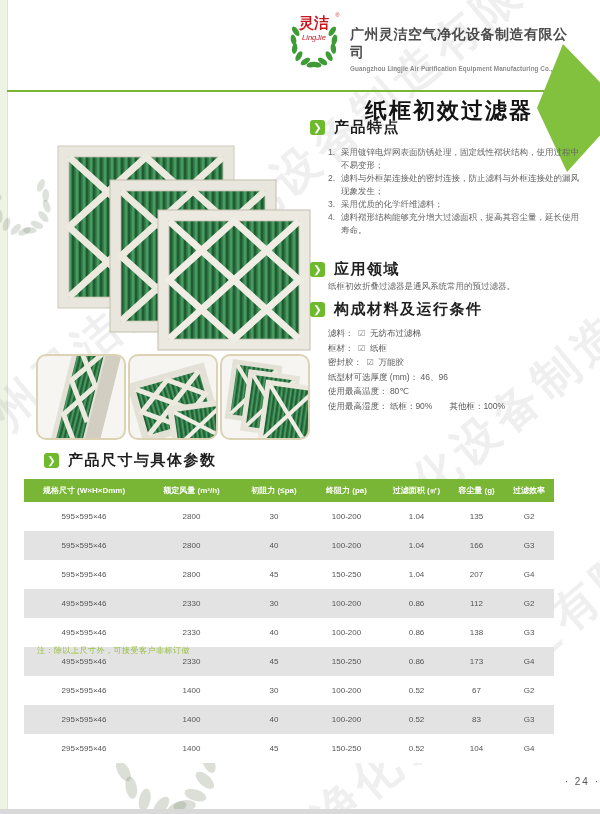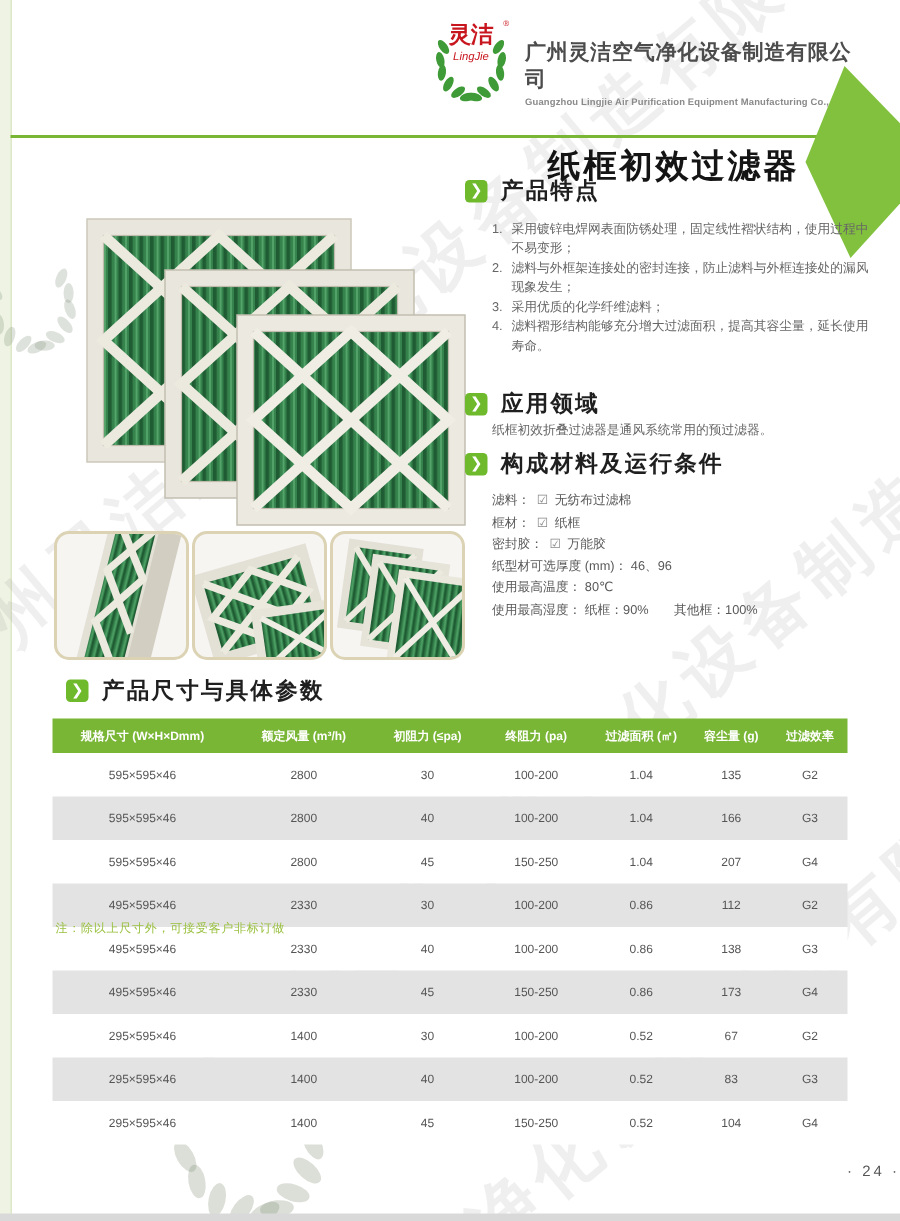--- a/index.html
+++ b/index.html
@@ -39,35 +39,35 @@
   .feat-num{width:13px;flex:none;}
   .feat-text{flex:1;}
   
   .app-text{position:absolute;left:328px;top:280px;width:252px;font-size:8.5px;color:#666;line-height:13px;}
   
   .mat-list{position:absolute;left:328px;top:328px;width:260px;}
   .mat-row{font-size:8.5px;color:#595959;margin-bottom:4.5px;line-height:10px;}
   .mat-check{color:#8a8a8a;margin:0 2px;}
   .mat-check:empty{display:none;}
   
-  .spec-table{position:absolute;left:35px;top:479px;width:530px;}
+  .spec-table{position:absolute;left:24px;top:479px;width:530px;}
   .thead{display:flex;height:23px;align-items:center;background:#7ab636;}
   .th{color:#fff;font-size:8px;font-weight:bold;text-align:center;}
   .tr{display:flex;height:29px;align-items:center;background:#fff;}
   .tr:nth-child(even){background:#e3e3e3;}
   .td{font-size:8px;color:#555;text-align:center;}
   .th:nth-child(1),.td:nth-child(1){width:120px;}
   .th:nth-child(2),.td:nth-child(2){width:95px;}
   .th:nth-child(3),.td:nth-child(3){width:70px;}
   .th:nth-child(4),.td:nth-child(4){width:75px;}
   .th:nth-child(5),.td:nth-child(5){width:65px;}
   .th:nth-child(6),.td:nth-child(6){width:55px;}
   .th:nth-child(7),.td:nth-child(7){width:50px;}
   
-  .note{position:absolute;left:37px;top:613px;font-size:8px;color:#9ac140;letter-spacing:0.5px;}
+  .note{position:absolute;left:37px;top:645px;font-size:8px;color:#9ac140;letter-spacing:0.5px;}
   .page-num{position:absolute;left:0;top:776px;width:600px;text-align:right;font-size:10px;color:#555;letter-spacing:2px;}
 </style>
 </head>
 <body>
 
 <svg width="0" height="0" style="position:absolute" aria-hidden="true">
   <defs>
     <pattern id="pleat" width="7" height="10" patternUnits="userSpaceOnUse">
       <rect width="7" height="10" fill="#35824c"></rect>
       <rect width="2.4" height="10" fill="#205c33"></rect>

